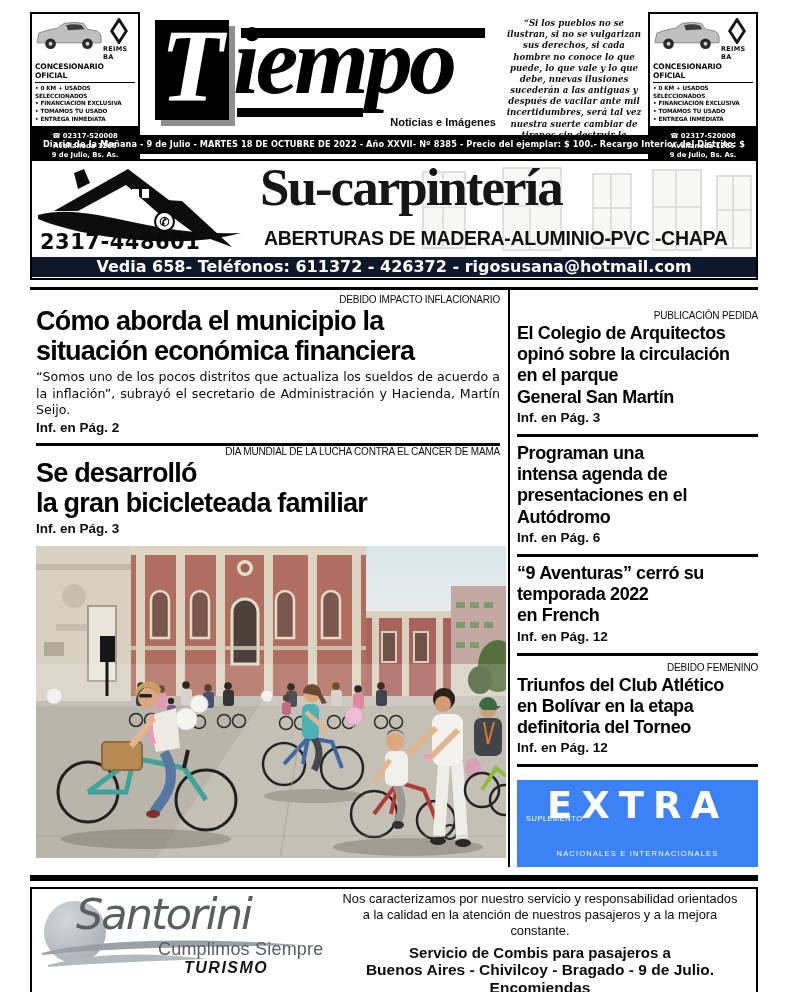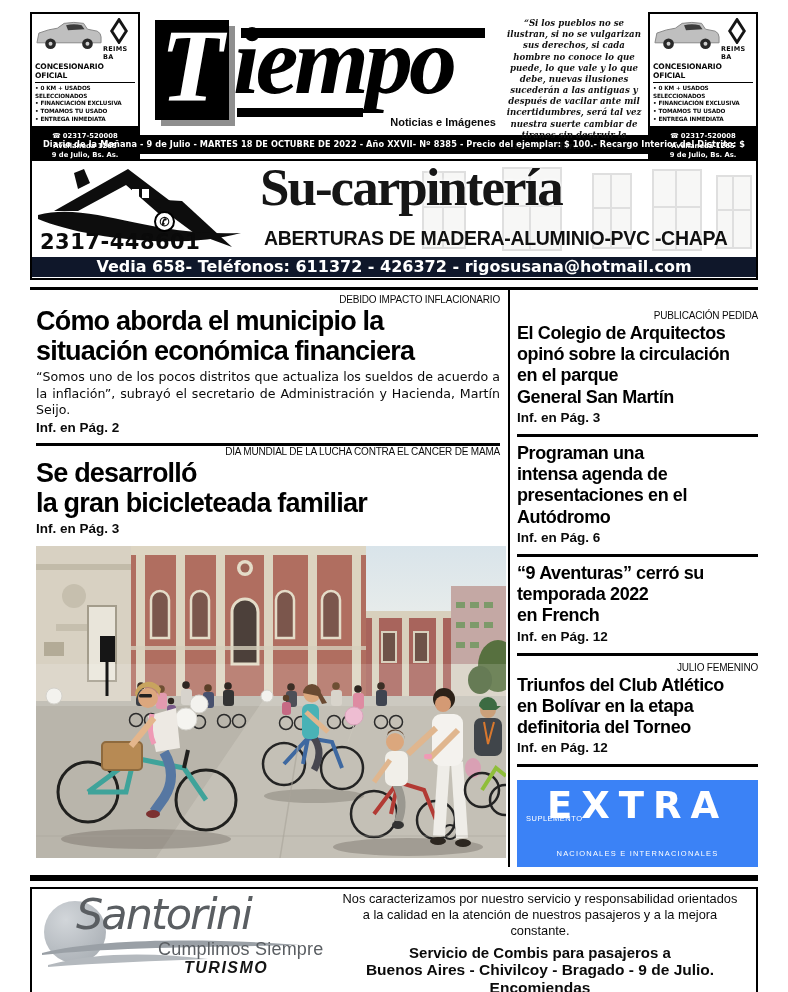--- a/index.html
+++ b/index.html
@@ -450,21 +450,21 @@
 Autódromo</div>
         <div class="pageref">Inf. en Pág. 6</div>
       </div>
       <div class="story">
         <div class="headline hl-md">“9 Aventuras” cerró su
 temporada 2022
 en French</div>
         <div class="pageref">Inf. en Pág. 12</div>
       </div>
       <div class="story">
-        <div class="kicker">JULIO FEMENINO</div>
+        <div class="kicker">DEBIDO FEMENINO</div>
         <div class="headline hl-md">Triunfos del Club Atlético
 en Bolívar en la etapa
 definitoria del Torneo</div>
         <div class="pageref">Inf. en Pág. 12</div>
       </div>
       <div class="extra">
         <div class="extra-label">SUPLEMENTO</div>
         <div class="extra-title">EXTRA</div>
         <div class="extra-sub">NACIONALES E INTERNACIONALES</div>
       </div>

